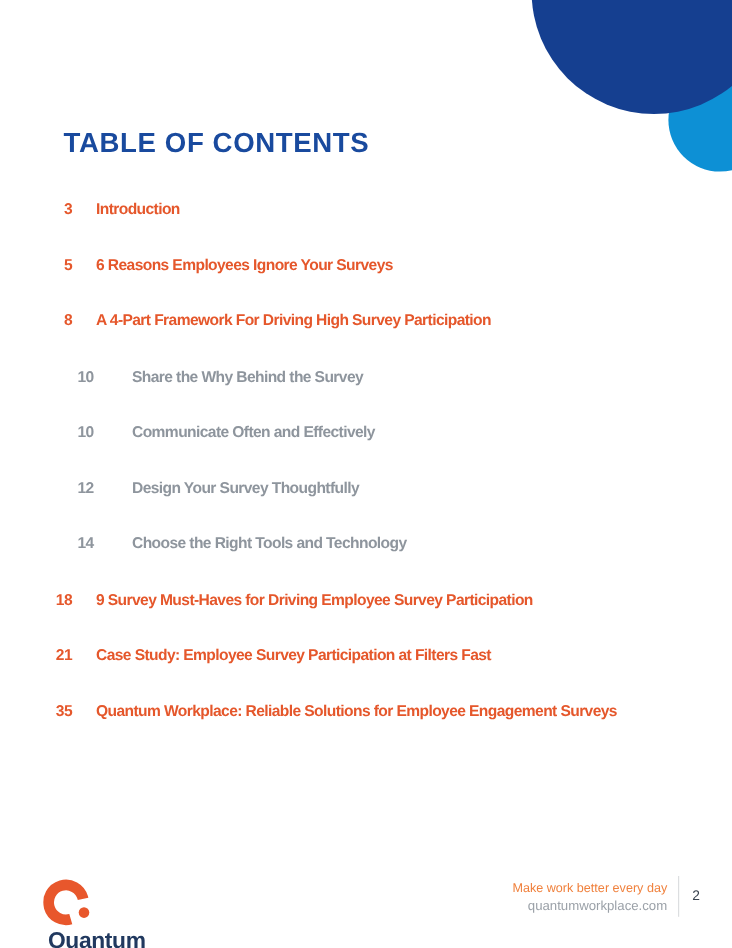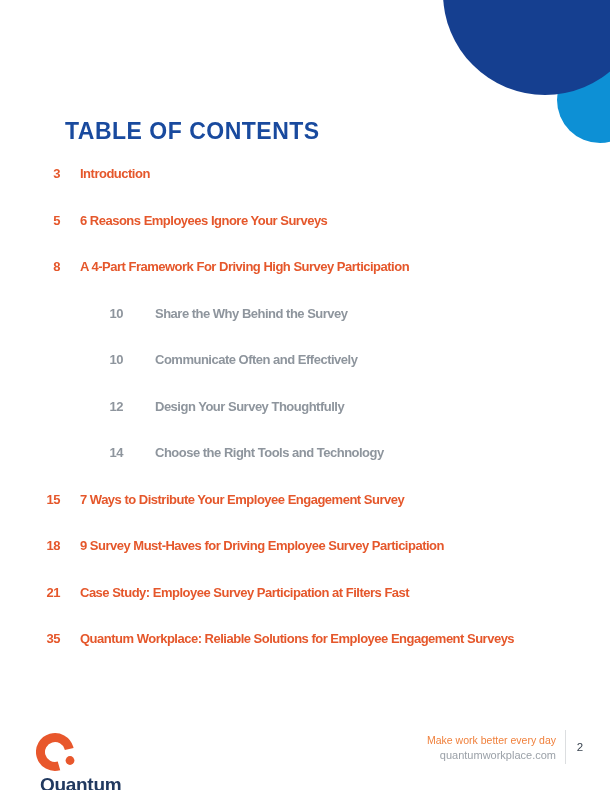--- a/index.html
+++ b/index.html
@@ -20,21 +20,21 @@
   }
   .circle-dark {
     left: 443px; top: -109px; width: 204px; height: 204px;
     background: var(--dark-blue); z-index: 2;
   }
 
   
   .page-title {
     position: absolute;
     left: 53px; top: 106px;
-    margin: 12px;
+    margin: 0;
     font-size: 23px;
     font-weight: bold;
     letter-spacing: 0.5px;
     color: var(--heading-blue);
   }
 
   
   .toc {
     position: absolute;
     left: 0; top: 167px;
@@ -53,21 +53,21 @@
     cursor: pointer;
   }
   .toc-row .toc-num {
     width: 60px;
     text-align: right;
     flex: 0 0 auto;
   }
   .toc-row .toc-label { margin-left: 20px; }
   .toc-row.l1 { color: var(--orange); }
   .toc-row.l2 { color: var(--gray-sub); }
-  .toc-row.l2 .toc-num { width: 123px; }
+  .toc-row.l2 .toc-num { width: 78px; }
   .toc-row.l2 .toc-label { margin-left: 32px; }
 
   
   .logo {
     position: absolute;
     left: 36px; top: 727px;
     display: flex;
     align-items: flex-start;
     flex-direction: column;
   }
@@ -151,24 +151,20 @@
     <div class="toc-row l2">
       <span class="toc-num">12</span>
       <span class="toc-label">Design Your Survey Thoughtfully</span>
     </div>
 
     <div class="toc-row l2">
       <span class="toc-num">14</span>
       <span class="toc-label">Choose the Right Tools and Technology</span>
     </div>
 
-    <div class="toc-row l1">
-      <span class="toc-num">15</span>
-      <span class="toc-label">7 Ways to Distribute Your Employee Engagement Survey</span>
-    </div>
 
     <div class="toc-row l1">
       <span class="toc-num">18</span>
       <span class="toc-label">9 Survey Must-Haves for Driving Employee Survey Participation</span>
     </div>
 
     <div class="toc-row l1">
       <span class="toc-num">21</span>
       <span class="toc-label">Case Study: Employee Survey Participation at Filters Fast</span>
     </div>

